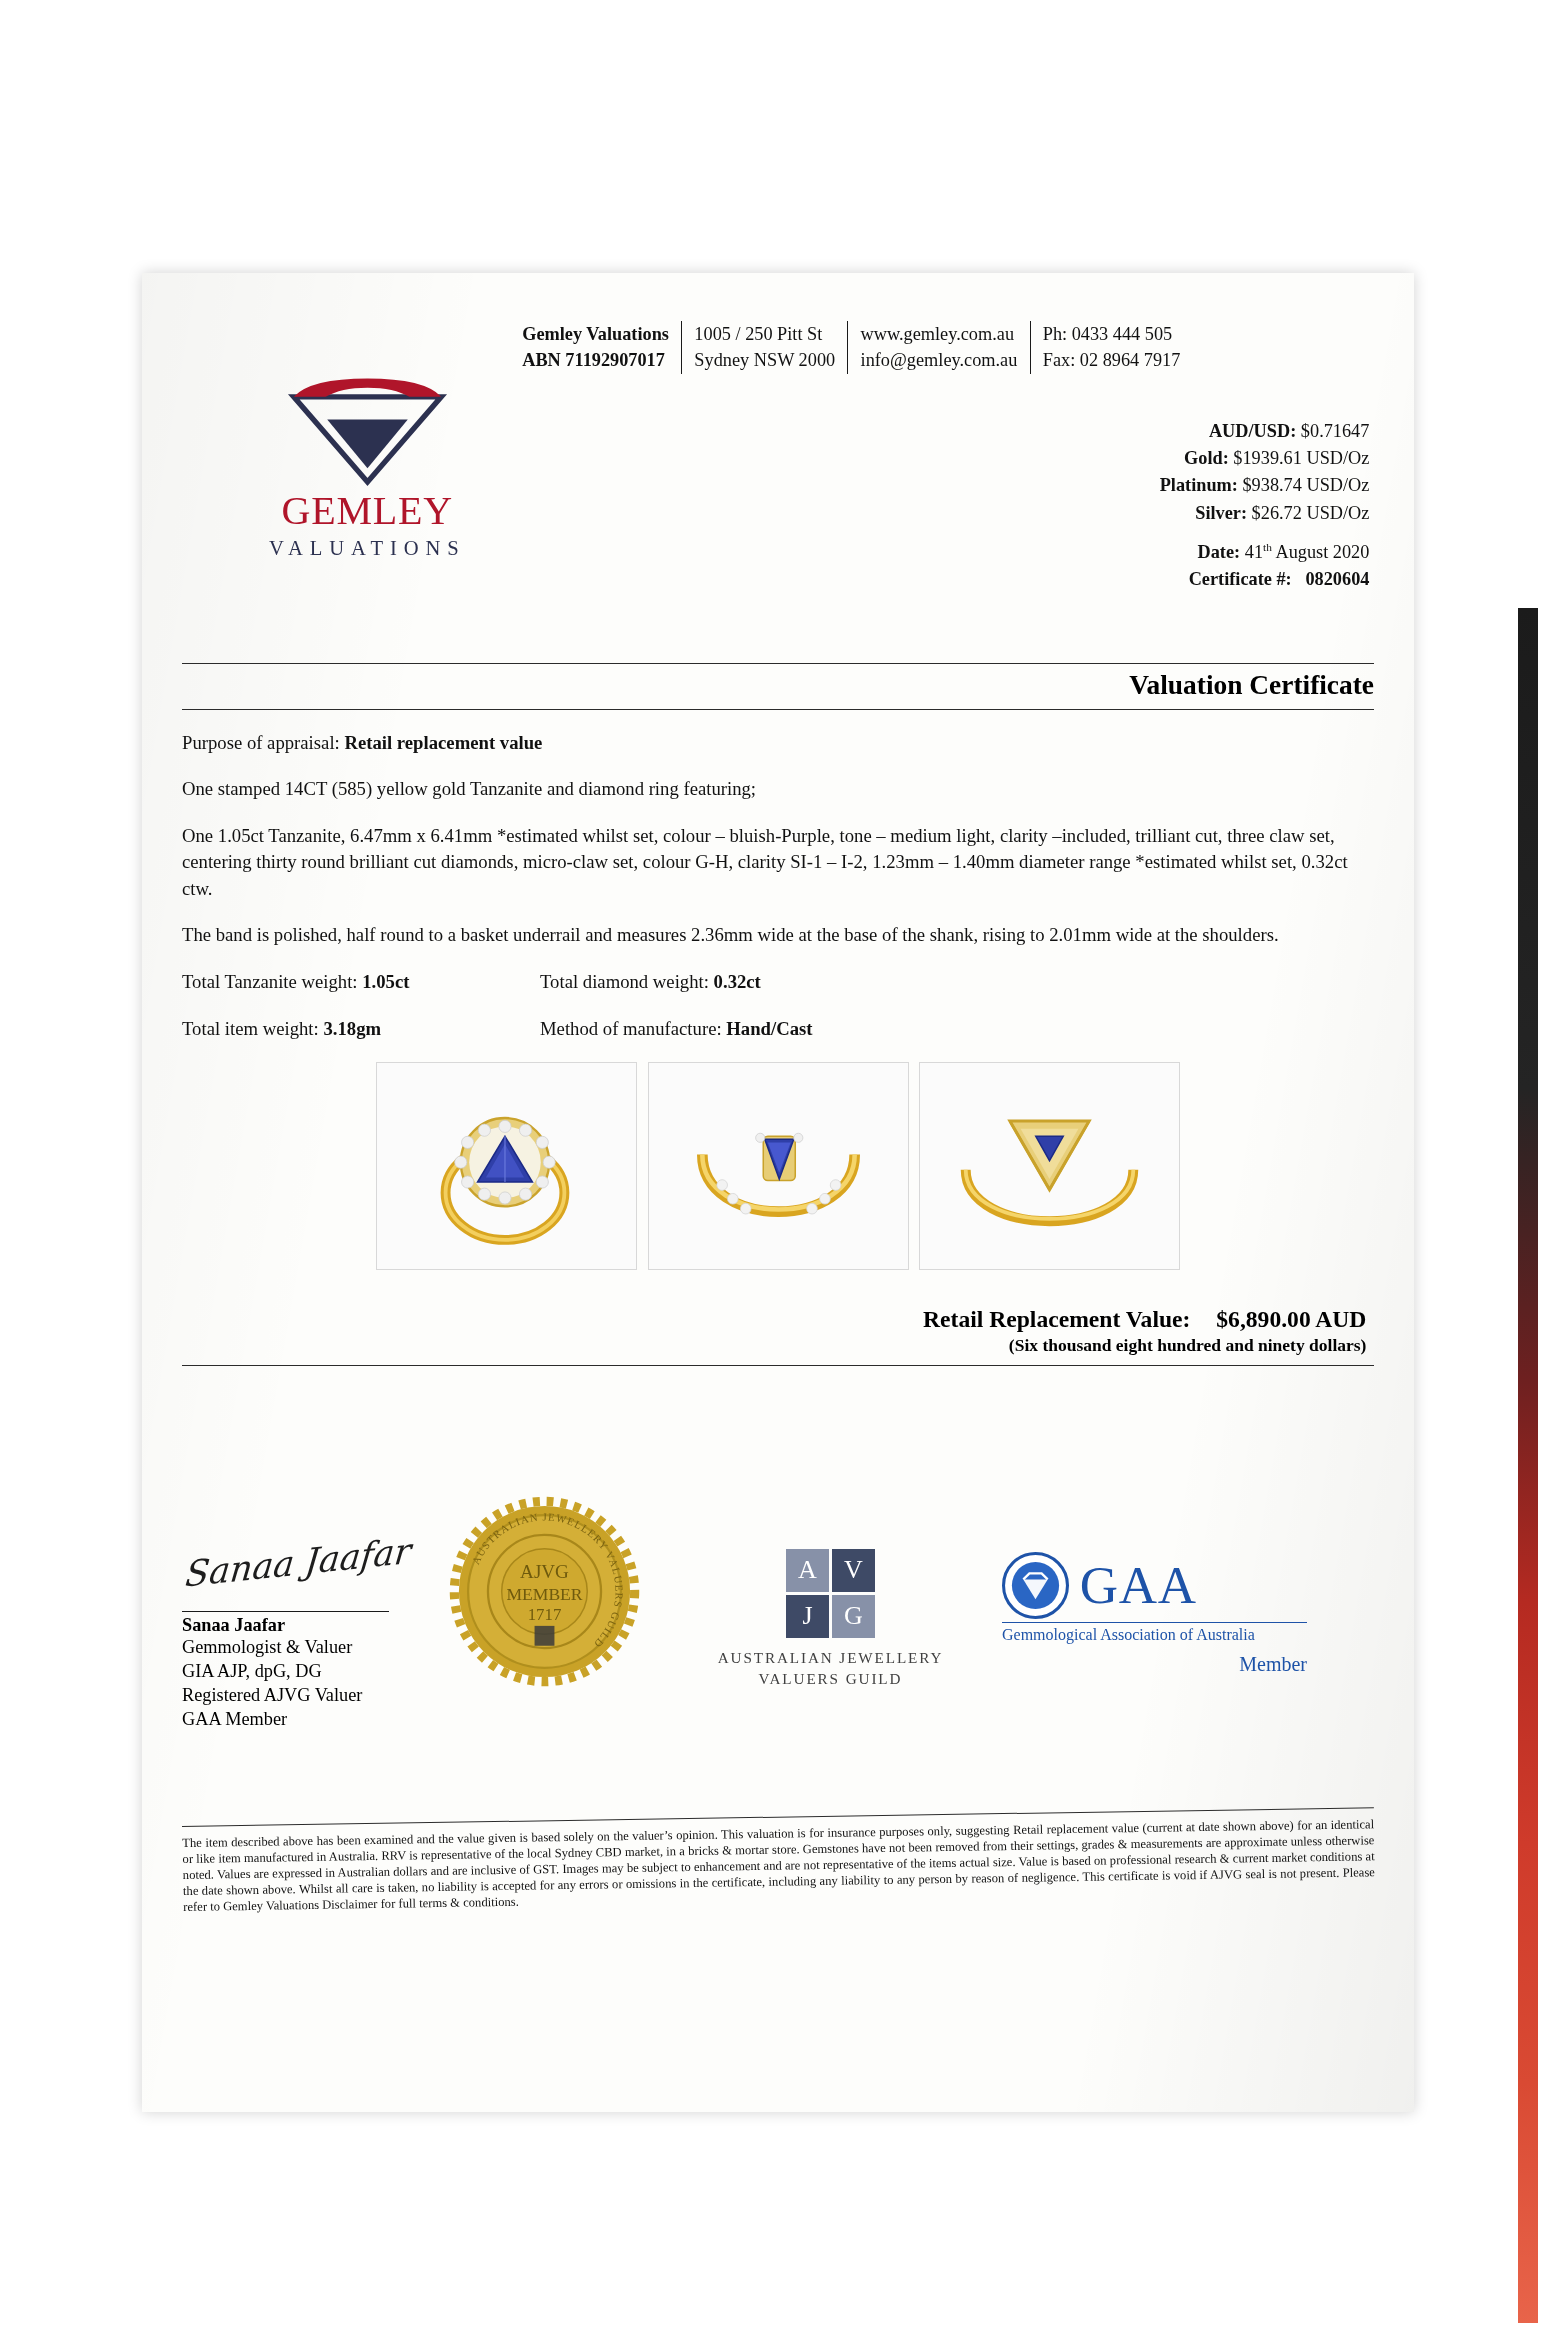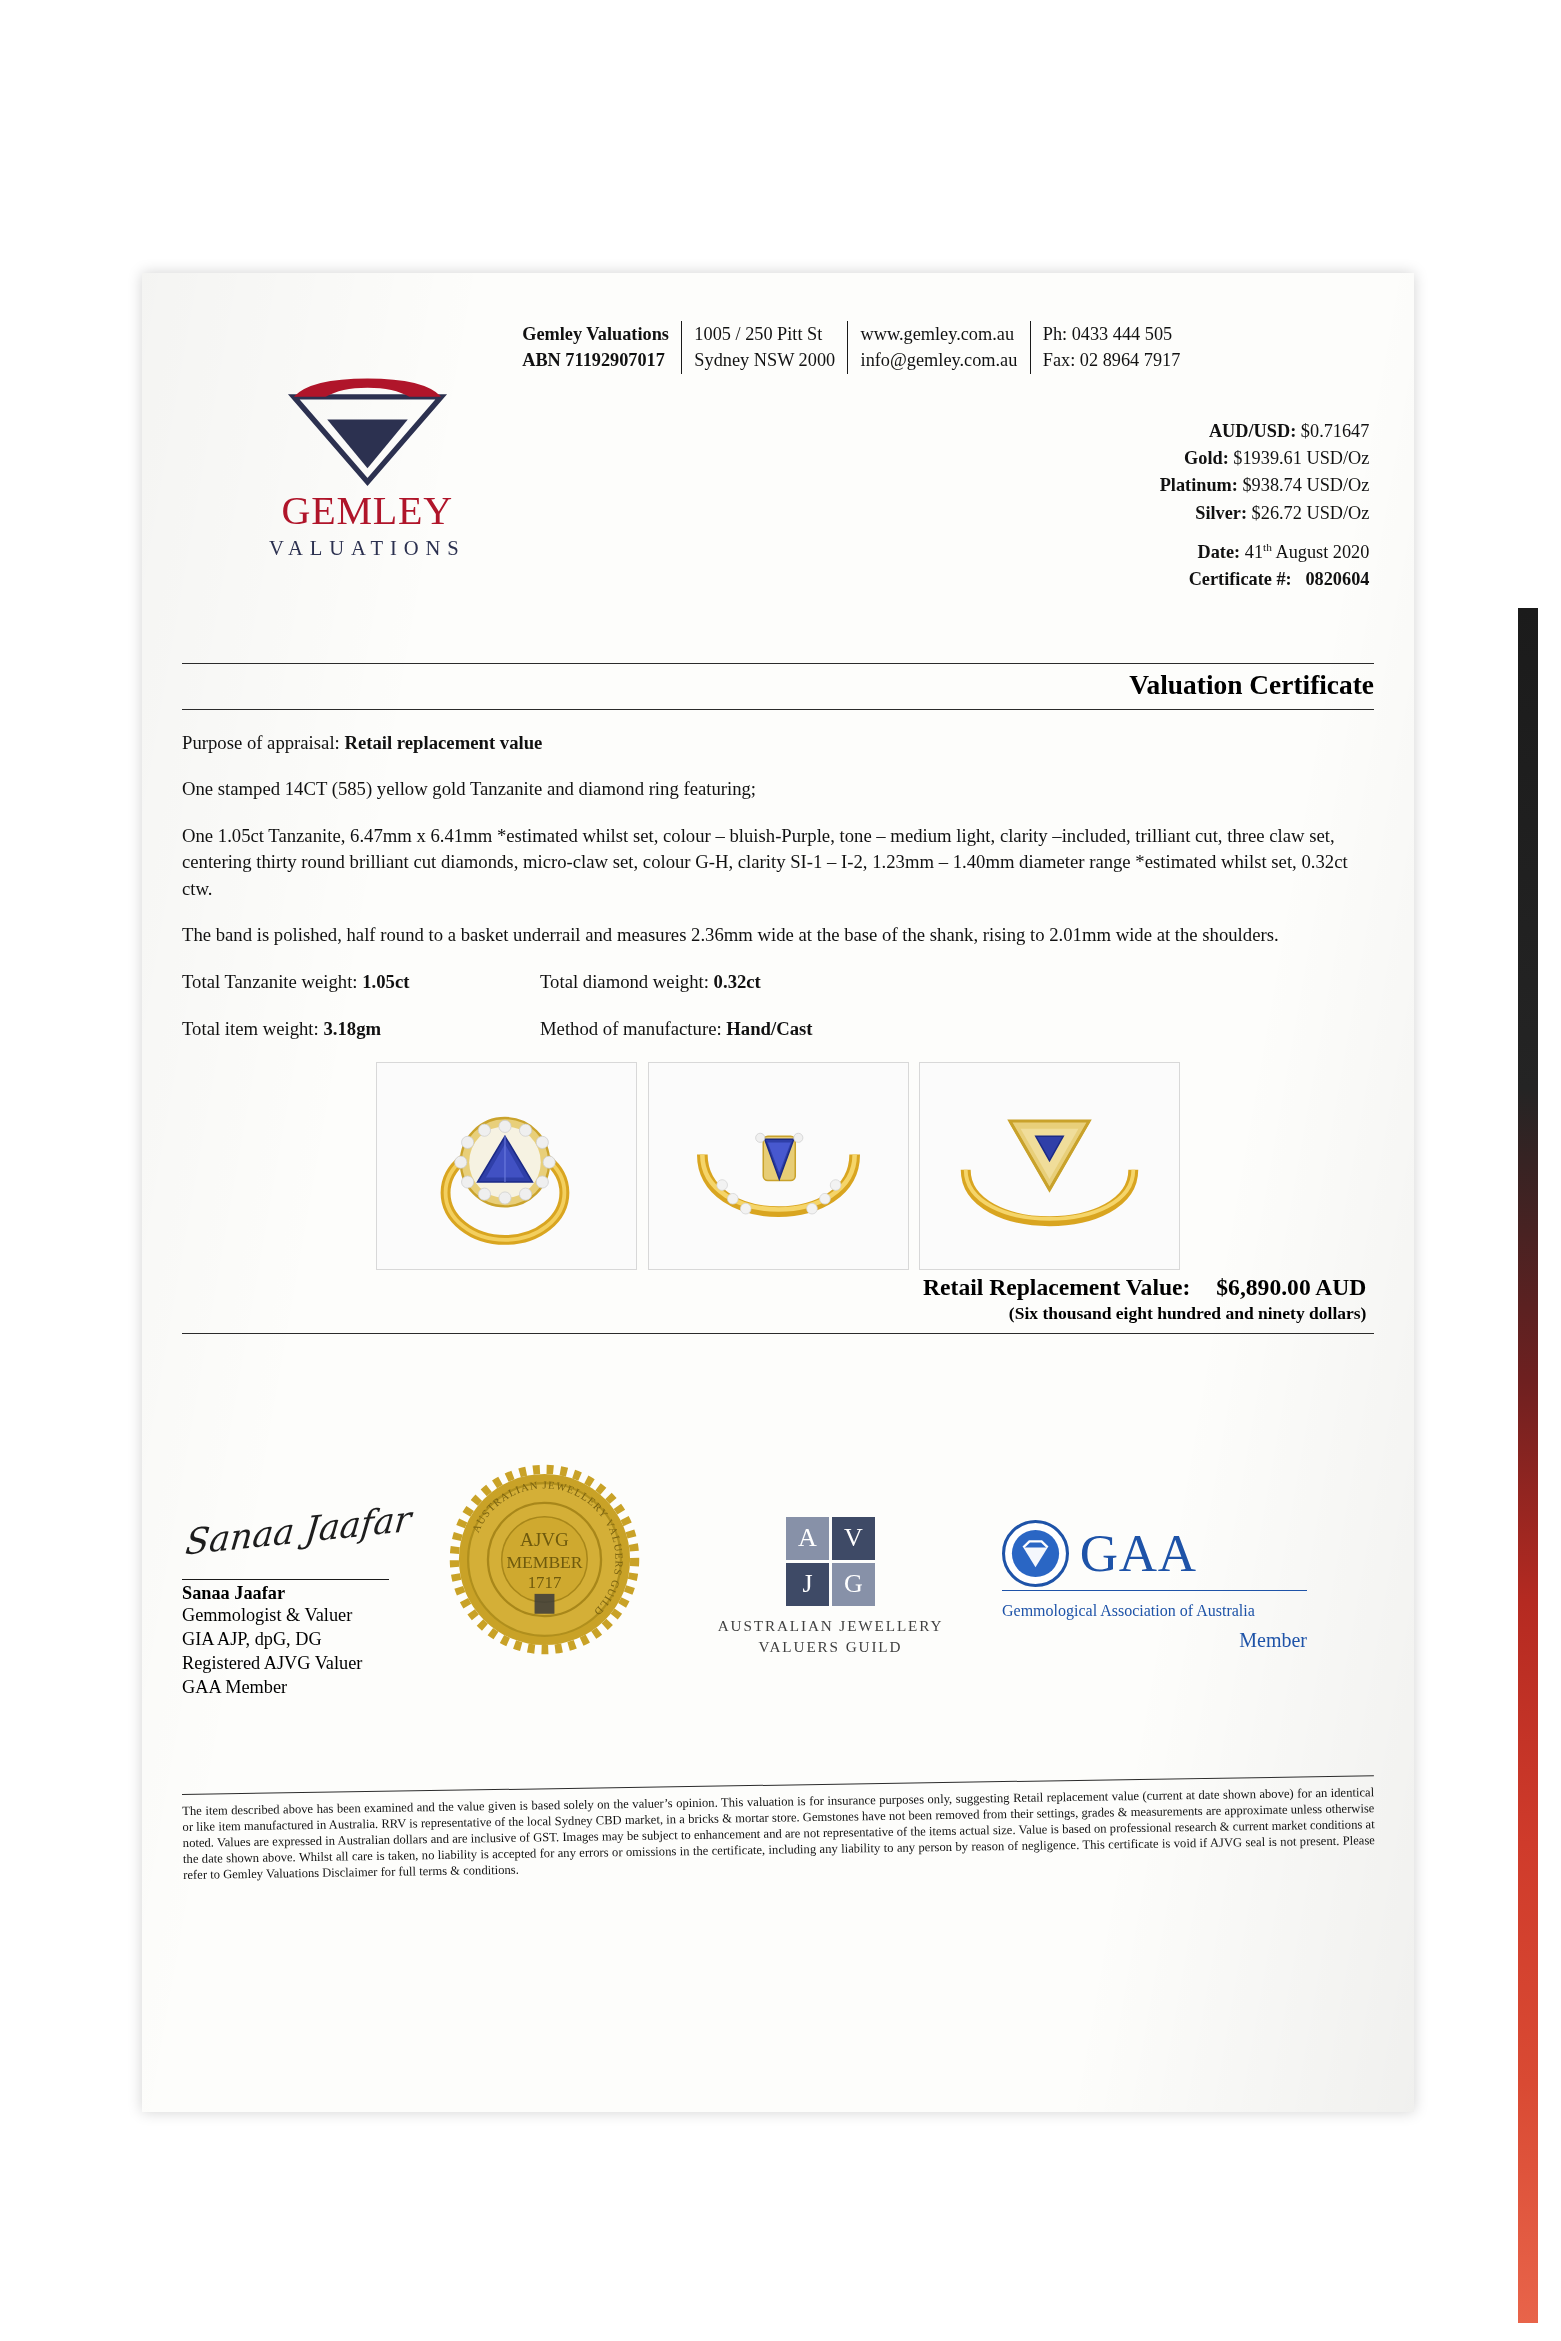--- a/index.html
+++ b/index.html
@@ -173,21 +173,21 @@
   }
 
   
   .ring-svg { display:block; width:100%; height:100%; }
 
   
   .value-line {
     text-align: right;
     font-size: 23.6px;
     font-weight: bold;
-    margin-top: 4px;
+    margin-top: 36px;
     padding-right: 7.6px;
   }
   .value-line .amt { margin-left: 20px; }
   .value-words {
     text-align: right;
     font-size: 17.5px;
     font-weight: bold;
     padding-right: 7.6px;
     margin-top: 1.5px;
   }
@@ -283,21 +283,21 @@
     color: #1e53a8;
     font-family: "Liberation Serif", serif;
     letter-spacing: 0.8px;
     line-height: 1;
   }
   .gaa-sub {
     font-size: 16px;
     color: #1e53a8;
     margin-top: 3px;
     border-top: 1.1px solid #1e53a8;
-    padding-top: 11px;
+    padding-top: 3px;
     width: 305px;
   }
   .gaa-member {
     font-size: 20px;
     color: #1e53a8;
     text-align: right;
     width: 305px;
     margin-top: 9.1px;
   }
 

